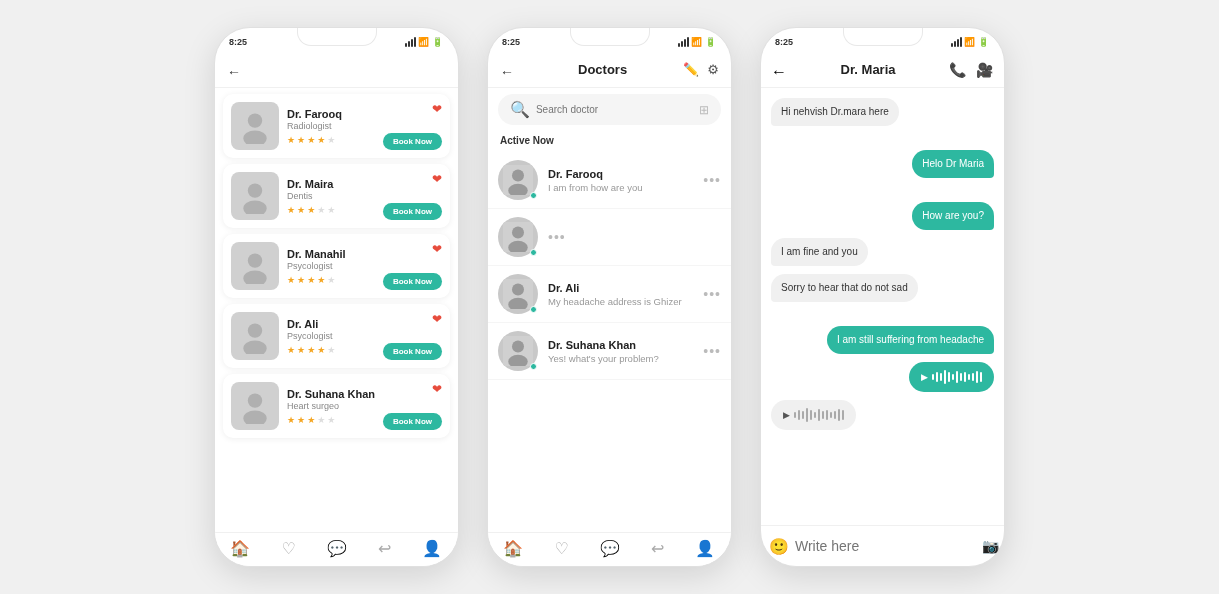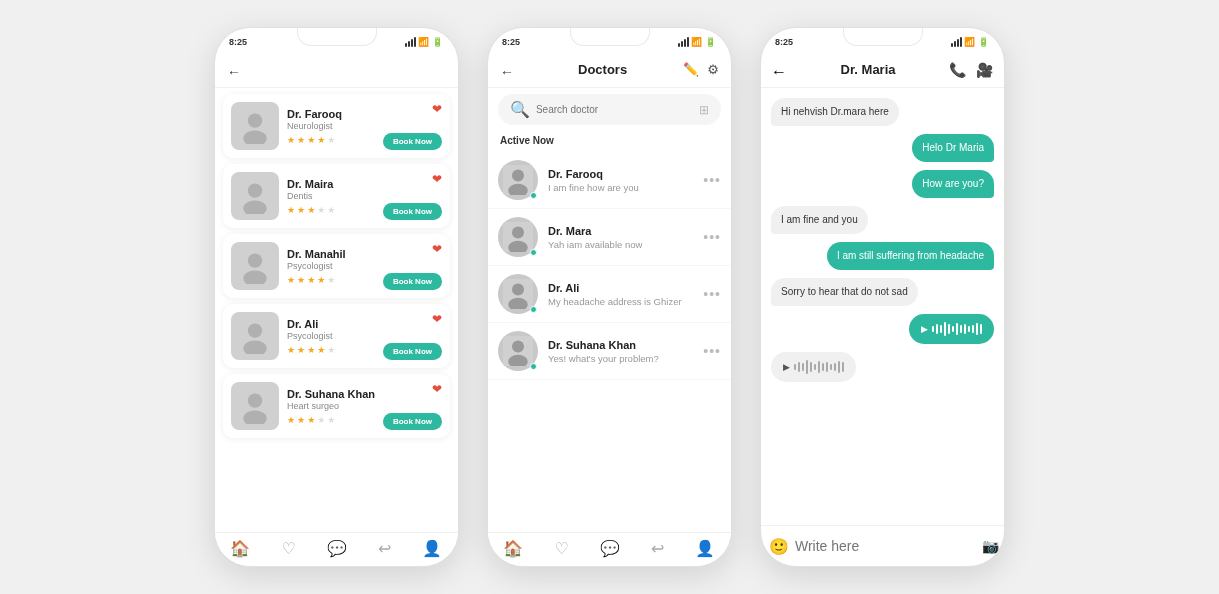--- a/index.html
+++ b/index.html
@@ -327,20 +327,21 @@
       color: #333;
       align-self: flex-start;
       border-bottom-left-radius: 4px;
     }
 
     .msg-sent {
       background: #2db8a0;
       color: #fff;
       align-self: flex-end;
       border-bottom-right-radius: 4px;
+      margin-top: 16px;
     }
 
     .voice-msg {
       background: #2db8a0;
       color: #fff;
       display: flex;
       align-items: center;
       gap: 4px;
       padding: 7px 12px;
       border-radius: 20px;
@@ -480,21 +481,21 @@
     <div class="doctor-card">
     <div class="doctor-avatar">
             <svg viewBox="0 0 40 40" xmlns="http://www.w3.org/2000/svg">
     <rect width="40" height="40" fill="#d0d0d0"></rect>
     <circle cx="20" cy="14" r="8" fill="#b0b0b0"></circle>
     <ellipse cx="20" cy="34" rx="13" ry="9" fill="#b0b0b0"></ellipse>
   </svg>
           </div>
     <div class="doctor-info">
       <div class="doctor-name">Dr. Farooq</div>
-      <div class="doctor-specialty">Neurologist</div>
+      <div class="doctor-specialty">Radiologist</div>
       <div class="stars">
               <span class="star">★</span>
               <span class="star">★</span>
               <span class="star">★</span>
               <span class="star">★</span>
               <span class="star empty">★</span>
             </div>
     </div>
     <span class="fav-heart">❤</span>
     <button class="book-btn">Book Now</button>
@@ -634,38 +635,34 @@
               <svg viewBox="0 0 40 40" xmlns="http://www.w3.org/2000/svg">
     <rect width="40" height="40" fill="#d0d0d0"></rect>
     <circle cx="20" cy="14" r="8" fill="#999"></circle>
     <ellipse cx="20" cy="34" rx="13" ry="9" fill="#999"></ellipse>
   </svg>
             </div>
       <div class="active-dot"></div>
     </div>
     <div class="msg-info">
       <div class="msg-name">Dr. Farooq</div>
-      <div class="msg-preview">I am fine how are you</div>
+      <div class="msg-preview">I am from how are you</div>
     </div>
     <span class="msg-dots">•••</span>
   </div>
         <div class="message-item">
     <div class="msg-avatar-wrap">
       <div class="msg-avatar">
               <svg viewBox="0 0 40 40" xmlns="http://www.w3.org/2000/svg">
     <rect width="40" height="40" fill="#d0d0d0"></rect>
     <circle cx="20" cy="14" r="8" fill="#999"></circle>
     <ellipse cx="20" cy="34" rx="13" ry="9" fill="#999"></ellipse>
   </svg>
             </div>
       <div class="active-dot"></div>
-    </div>
-    <div class="msg-info">
-      <div class="msg-name">Dr. Mara</div>
-      <div class="msg-preview">Yah iam available now</div>
     </div>
     <span class="msg-dots">•••</span>
   </div>
         <div class="message-item">
     <div class="msg-avatar-wrap">
       <div class="msg-avatar">
               <svg viewBox="0 0 40 40" xmlns="http://www.w3.org/2000/svg">
     <rect width="40" height="40" fill="#d0d0d0"></rect>
     <circle cx="20" cy="14" r="8" fill="#999"></circle>
     <ellipse cx="20" cy="34" rx="13" ry="9" fill="#999"></ellipse>
@@ -728,22 +725,22 @@
         <span class="chat-icon">📞</span>
         <span class="chat-icon">🎥</span>
       </div>
     </div>
     <div class="chat-messages">
 
     <div class="msg-bubble msg-received">Hi nehvish Dr.mara here</div>
         <div class="msg-bubble msg-sent">Helo Dr Maria</div>
         <div class="msg-bubble msg-sent">How are you?</div>
         <div class="msg-bubble msg-received">I am fine and you</div>
+        <div class="msg-bubble msg-received">Sorry to hear that do not sad</div>
         <div class="msg-bubble msg-sent">I am still suffering from headache</div>
-        <div class="msg-bubble msg-received">Sorry to hear that do not sad</div>
         <div class="voice-msg">
           <span>▶</span>
           <div class="waveform">
             <span class="wave-bar" style="height:6px"></span>
             <span class="wave-bar" style="height:10px"></span>
             <span class="wave-bar" style="height:8px"></span>
             <span class="wave-bar" style="height:14px"></span>
             <span class="wave-bar" style="height:10px"></span>
             <span class="wave-bar" style="height:6px"></span>
             <span class="wave-bar" style="height:12px"></span>

